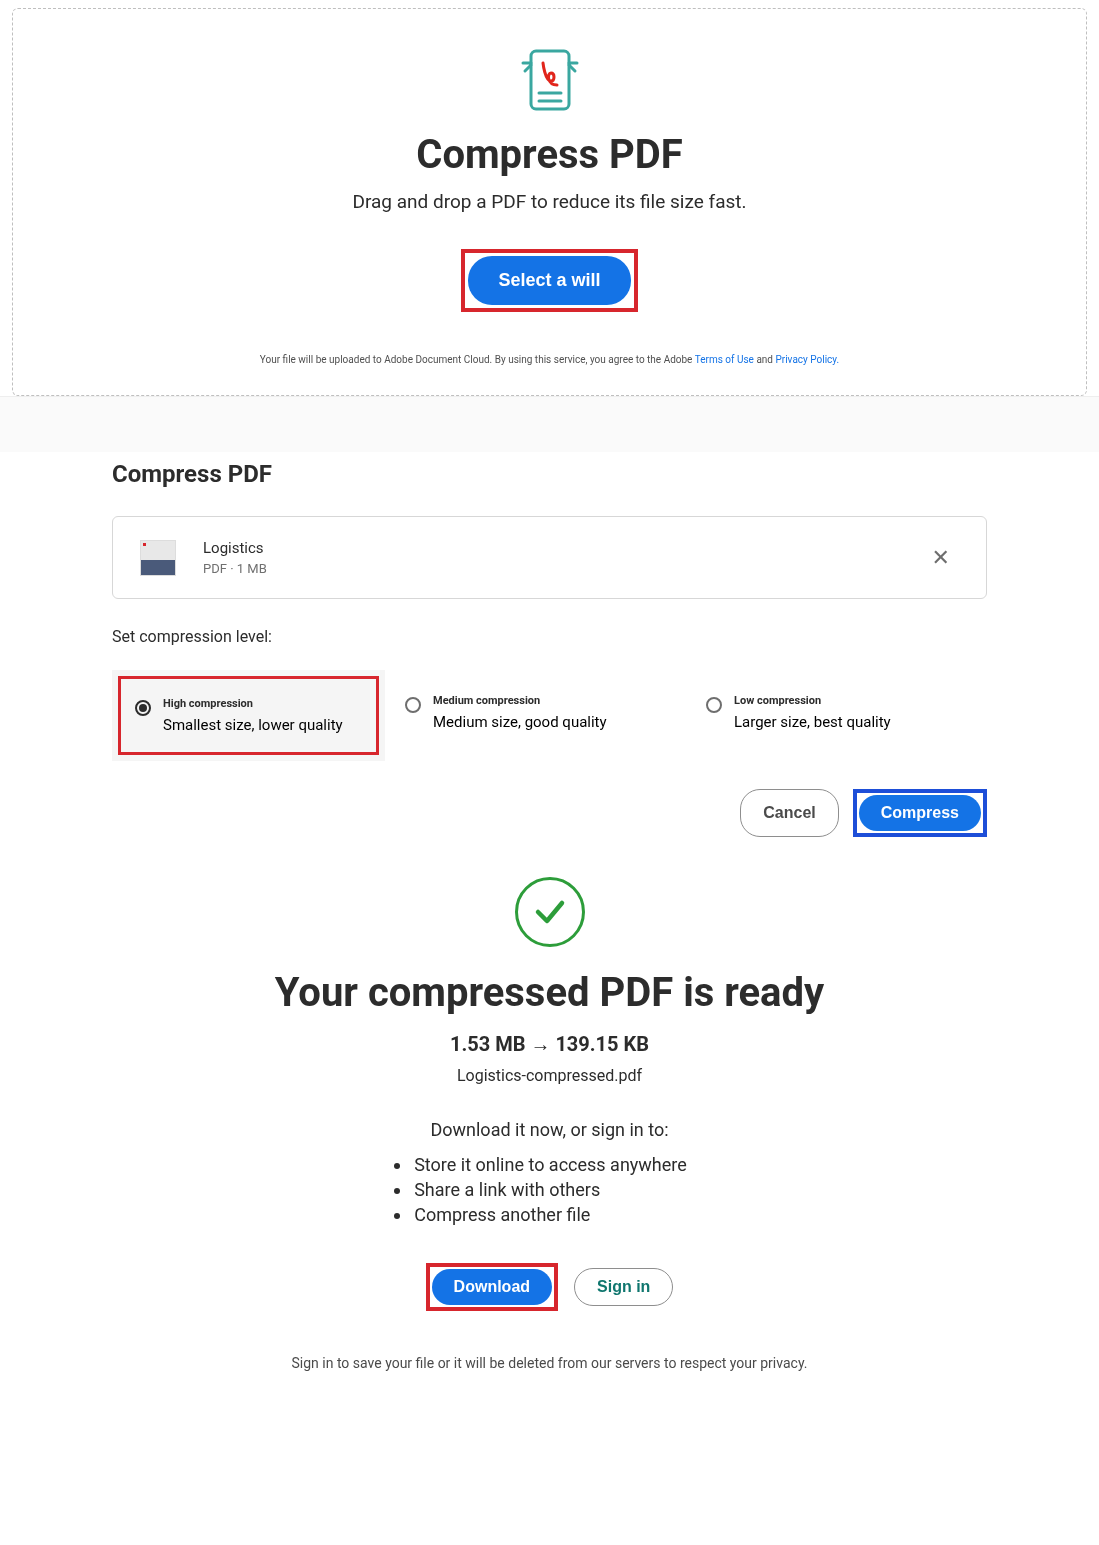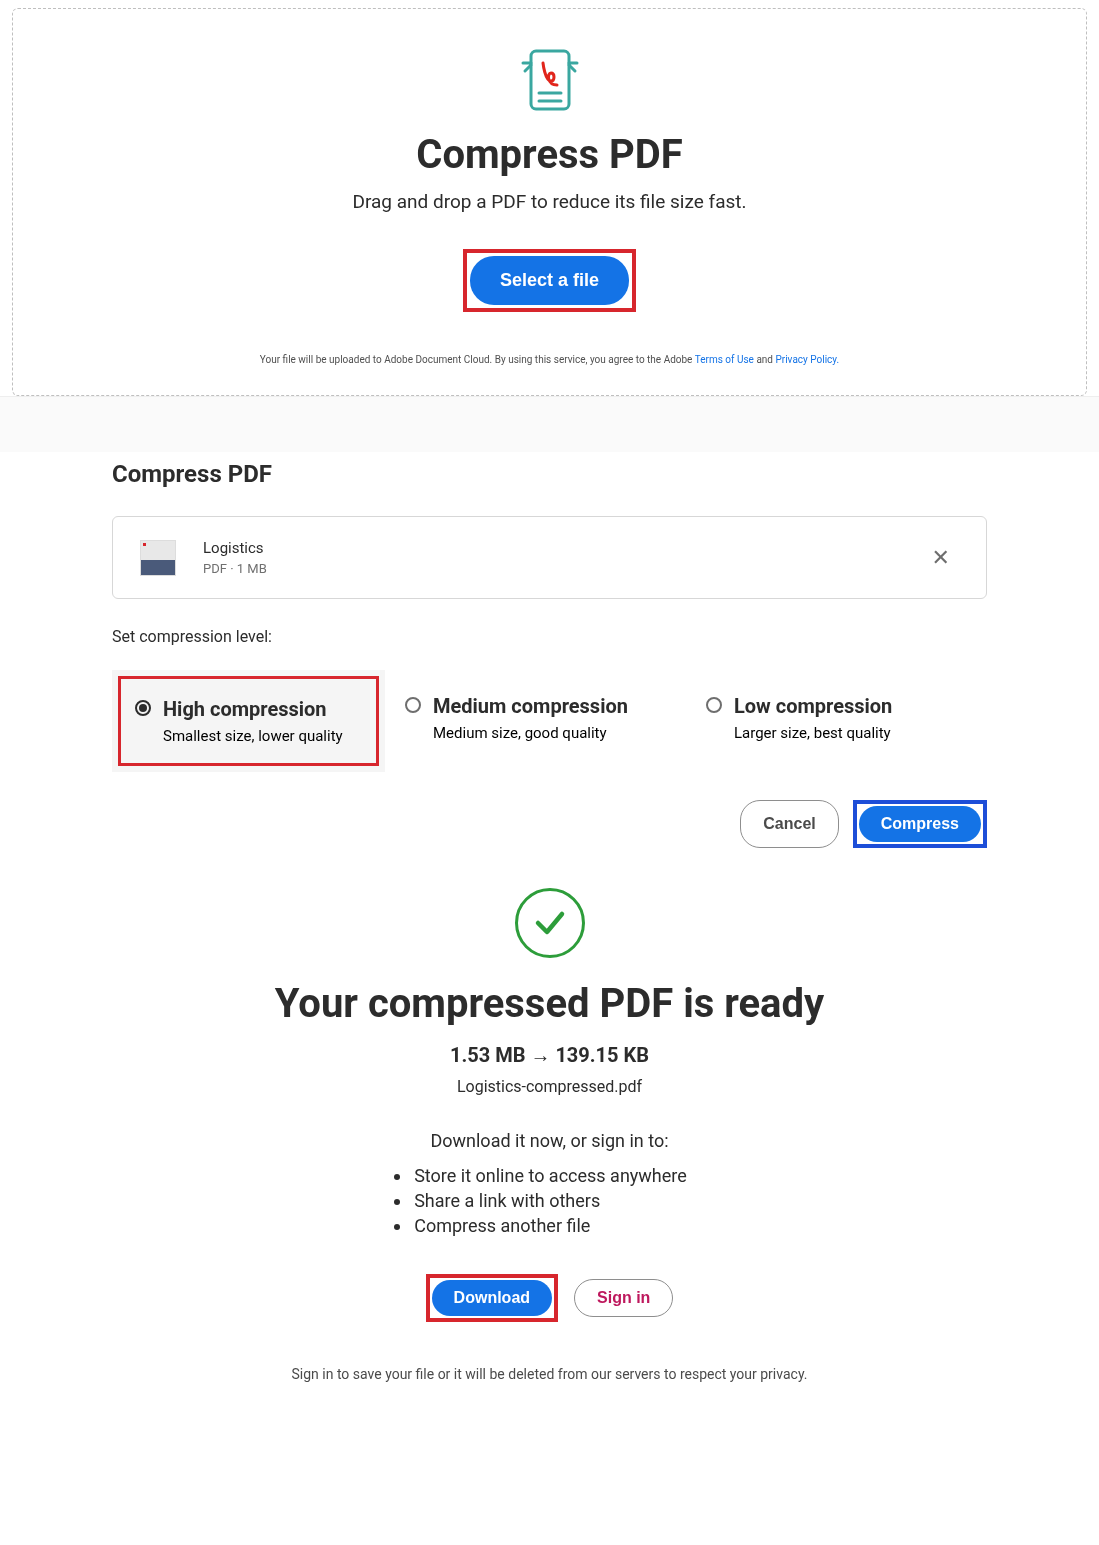--- a/index.html
+++ b/index.html
@@ -93,21 +93,21 @@
   }
   .radio-outer {
     width: 16px; height: 16px; border: 2px solid #6e6e6e; border-radius: 50%;
     flex-shrink: 0; margin-top: 3px; position: relative;
   }
   .radio-outer.checked { border-color: #2c2c2c; }
   .radio-outer.checked::after {
     content: ""; width: 8px; height: 8px; background: #2c2c2c; border-radius: 50%;
     position: absolute; top: 2px; left: 2px;
   }
-  .opt-title { font-size: 20px; font-weight: 700; color: #2c2c2c; margin-bottom: 6px; }
+  .opt-title { font-size: 11px; font-weight: 700; color: #2c2c2c; margin-bottom: 6px; }
   .opt-desc { font-size: 15px; color: #000000; }
   .actions-row { display: flex; justify-content: flex-end; gap: 14px; margin-bottom: 40px; }
   .btn-secondary {
     background: #fff; color: #4b4b4b; border: 1.5px solid #8e8e8e;
     border-radius: 20px; padding: 11px 22px; font-size: 16px; font-weight: 600; cursor: pointer;
   }
   .btn-compress-wrap { border: 4px solid #1d4ed8; padding: 2px; display: inline-block; }
   .btn-compress {
     background: #1473e6; color: #fff; border: none; border-radius: 20px;
     padding: 9px 22px; font-size: 16px; font-weight: 700; cursor: pointer;
@@ -125,42 +125,42 @@
   .dl-prompt { font-size: 18px; color: #2c2c2c; margin-bottom: 10px; }
   .bullets { list-style: disc; display: inline-block; text-align: left; margin-bottom: 34px; }
   .bullets li { font-size: 18px; color: #2c2c2c; margin: 4px 0; padding-left: 2px; }
   .dl-row { display: flex; justify-content: center; gap: 16px; align-items: center; margin-bottom: 44px; }
   .btn-download-wrap { border: 4px solid #d7262d; padding: 2px; display: inline-block; }
   .btn-download {
     background: #1473e6; color: #fff; border: none; border-radius: 20px;
     padding: 9px 22px; font-size: 16px; font-weight: 700; cursor: pointer;
   }
   .btn-signin {
-    background: #fff; color: #be185d; border: 1.5px solid #8e8e8e;
+    background: #fff; color: #0f766e; border: 1.5px solid #8e8e8e;
     border-radius: 20px; padding: 9px 22px; font-size: 16px; font-weight: 600; cursor: pointer;
   }
   .privacy-note { font-size: 14px; color: #4b4b4b; }
 </style>
 </head>
 <body>
 
 <div class="dropzone">
   <div class="icon-wrap">
     <svg width="58" height="62" viewBox="0 0 58 62">
       <rect x="10" y="2" width="38" height="58" rx="5" fill="#fff" stroke="#3aa7a0" stroke-width="3"></rect>
       <path d="M10 14 L2 14 M10 16 L4 22 M48 14 L56 14 M48 16 L54 22" stroke="#3aa7a0" stroke-width="3" stroke-linecap="round"></path>
       <line x1="18" y1="44" x2="40" y2="44" stroke="#3aa7a0" stroke-width="3" stroke-linecap="round"></line>
       <line x1="18" y1="52" x2="40" y2="52" stroke="#3aa7a0" stroke-width="3" stroke-linecap="round"></line>
       <path d="M22 14 C22 14 24 32 30 32 C34 32 34 24 30 24 C26 24 26 36 36 36" stroke="#e1251b" stroke-width="3" fill="none" stroke-linecap="round"></path>
     </svg>
   </div>
   <h1>Compress PDF</h1>
   <p class="subtitle">Drag and drop a PDF to reduce its file size fast.</p>
   <div class="highlight-box">
-    <button class="btn-primary">Select a file</button>
+    <button class="btn-primary">Select a will</button>
   </div>
   <p class="legal">
     <span>Your file will be uploaded to Adobe Document Cloud.   By using this service, you agree to the Adobe </span><a href="#">Terms of Use</a><span> and </span><a href="#">Privacy Policy.</a>
   </p>
 </div>
 
 <div class="divider-gap"></div>
 
 <div class="settings">
   <h2>Compress PDF</h2>

